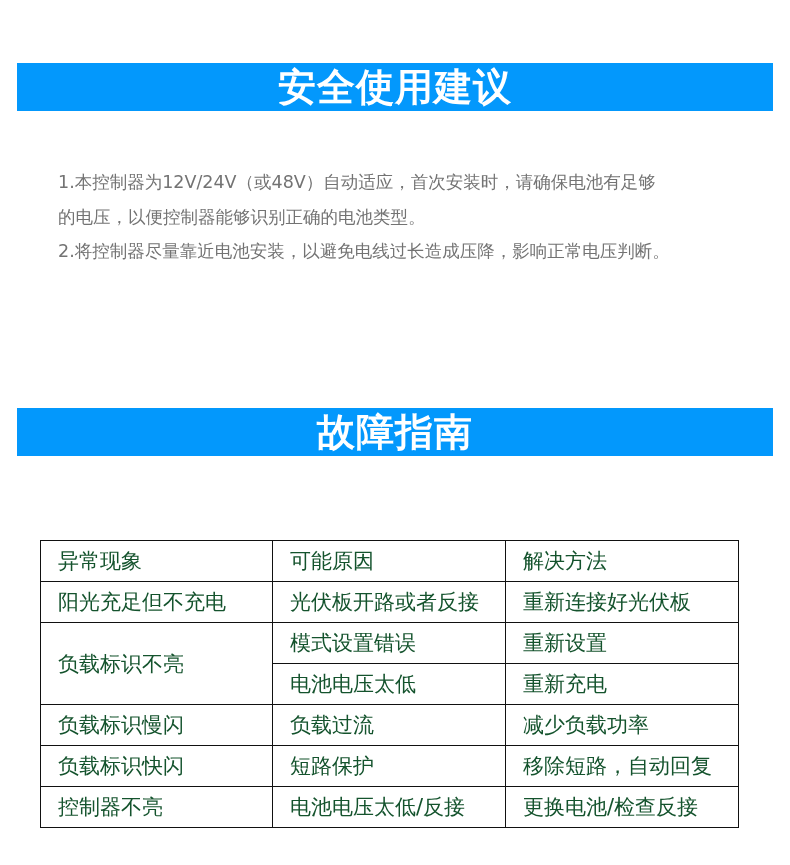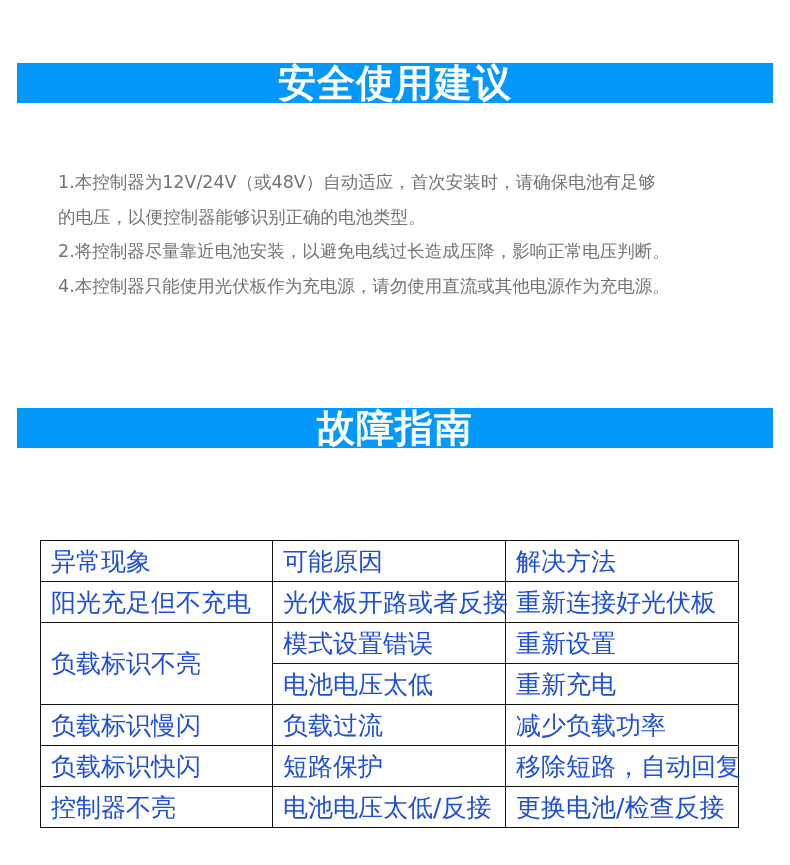--- a/index.html
+++ b/index.html
@@ -1,47 +1,46 @@
 <!DOCTYPE html>
 <html><head>
 <meta charset="utf-8">
 <style>
   * { margin:0; padding:0; box-sizing:border-box; }
   html, body { width:790px; height:865px; background:#ffffff; overflow:hidden; }
   body { position:relative; font-family:"DejaVu Sans","Liberation Sans",sans-serif; color:#1a1a1a; }
   .banner {
-    position:absolute; left:17px; width:756px; height:40px;
+    position:absolute; left:17px; width:756px; height:48px;
     background:#0398fc; color:#ffffff;
     display:flex; align-items:center; justify-content:center;
     font-size:38px; font-weight:bold; letter-spacing:1px;
   }
   #banner1 { top:63px; }
   #banner2 { top:408px; }
   .notes { position:absolute; left:58px; top:165px; width:710px; }
   .note-line { font-size:17.5px; line-height:34.5px; white-space:nowrap; color:#737373; }
   table.fault {
     position:absolute; left:40px; top:540px; width:698px;
     border-collapse:collapse; table-layout:fixed;
   }
   table.fault td {
-    border:1.5px solid #111; height:41px; padding:0 0 0 10px;
-    font-size:25px; color:#1d4ed8; vertical-align:middle; white-space:nowrap;
+    border:1.5px solid #111; height:41px; padding:0 0 0 17px;
+    font-size:21px; color:#14532d; vertical-align:middle; white-space:nowrap;
   }
   col.c1 { width:232px; } col.c2 { width:233px; } col.c3 { width:233px; }
 </style>
 </head>
 <body>
 
 <div id="banner1" class="banner">安全使用建议</div>
 
 <div class="notes">
   <div class="note-line">1.本控制器为12V/24V（或48V）自动适应，首次安装时，请确保电池有足够</div>
   <div class="note-line">的电压，以便控制器能够识别正确的电池类型。</div>
   <div class="note-line">2.将控制器尽量靠近电池安装，以避免电线过长造成压降，影响正常电压判断。</div>
-  <div class="note-line">4.本控制器只能使用光伏板作为充电源，请勿使用直流或其他电源作为充电源。</div>
 </div>
 
 <div id="banner2" class="banner">故障指南</div>
 
 <table class="fault">
   <colgroup>
       <col class="c1">
       <col class="c2">
       <col class="c3">
     </colgroup>

